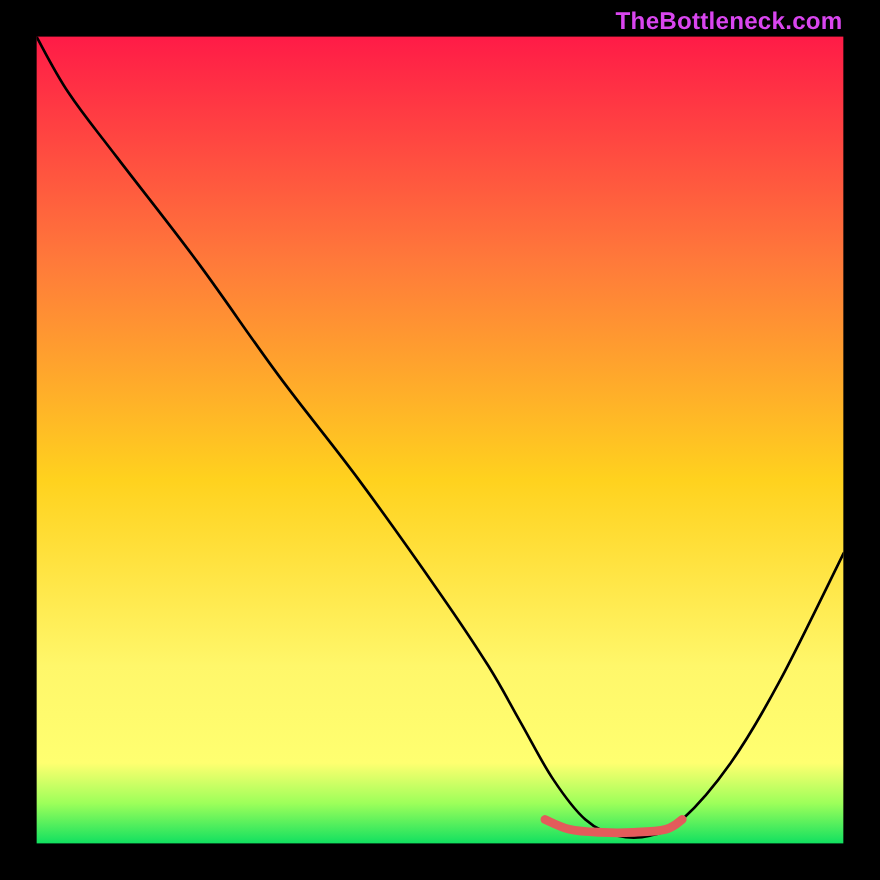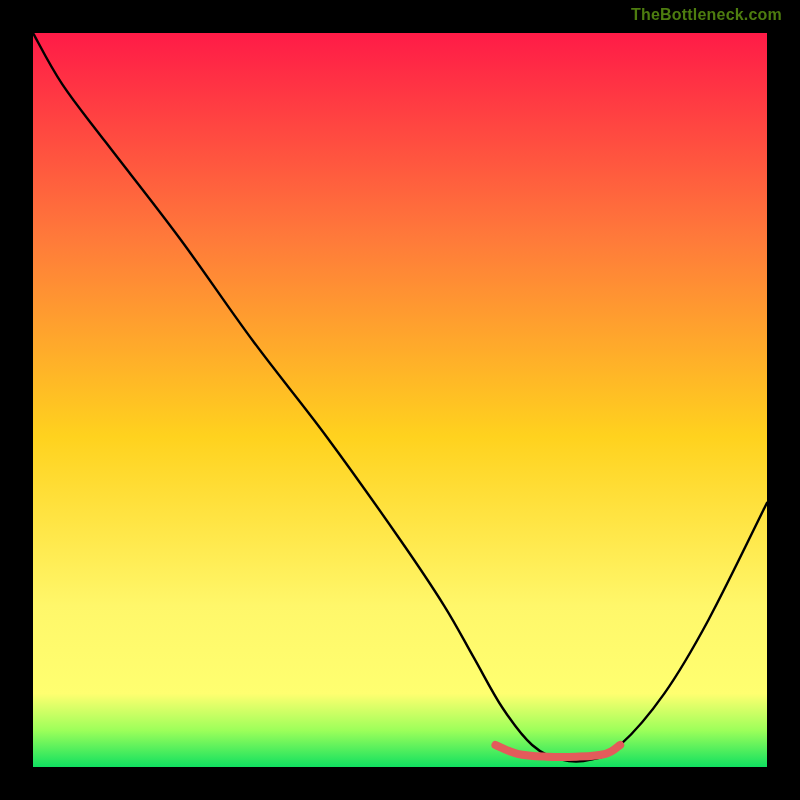--- a/index.html
+++ b/index.html
@@ -22,25 +22,25 @@
     position: absolute;
     left: 33px;
     top: 33px;
     width: 734px;
     height: 734px;
     overflow: hidden;
   }
   .watermark {
     position: absolute;
     top: 6px;
-    right: 18px;
+    right: 34px;
     font-family: Arial, Helvetica, sans-serif;
-    font-size: 16px;
+    font-size: 22px;
     font-weight: 600;
-    color: #4d7c0f;
+    color: #d946ef;
     letter-spacing: 0.2px;
   }
   svg {
     display: block;
   }
 </style>
 </head>
 <body>
 
 <div class="frame">

